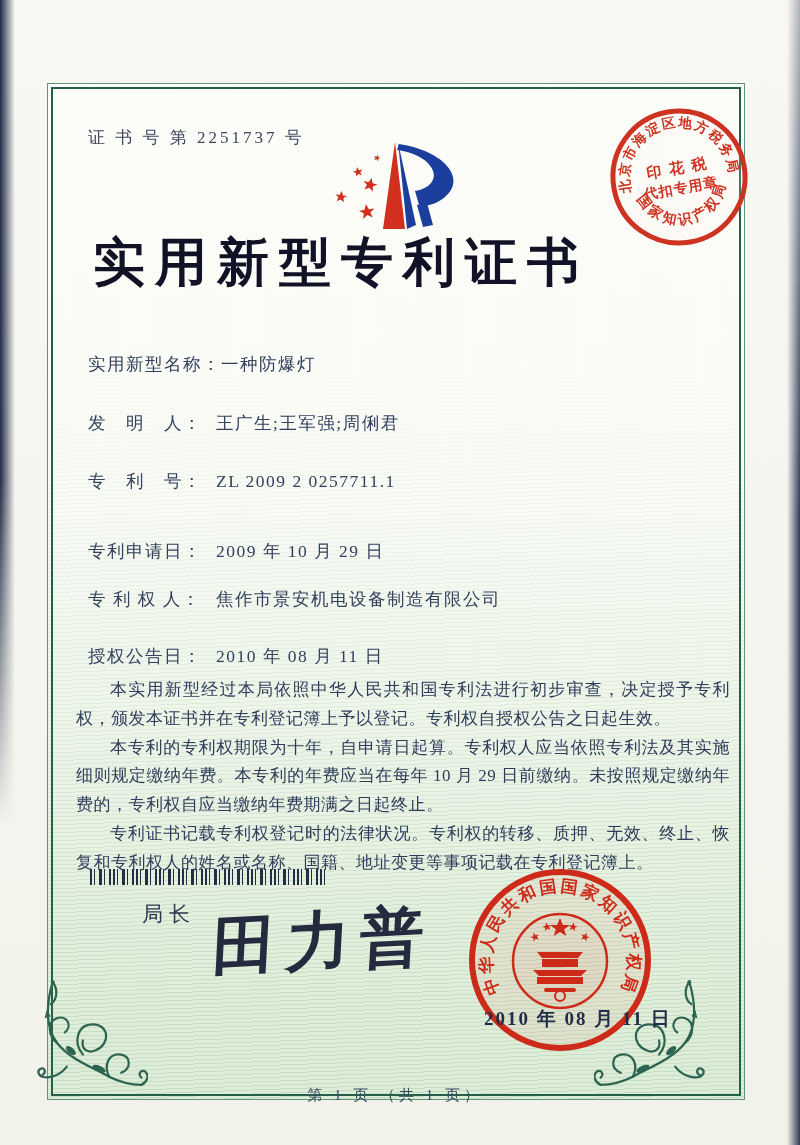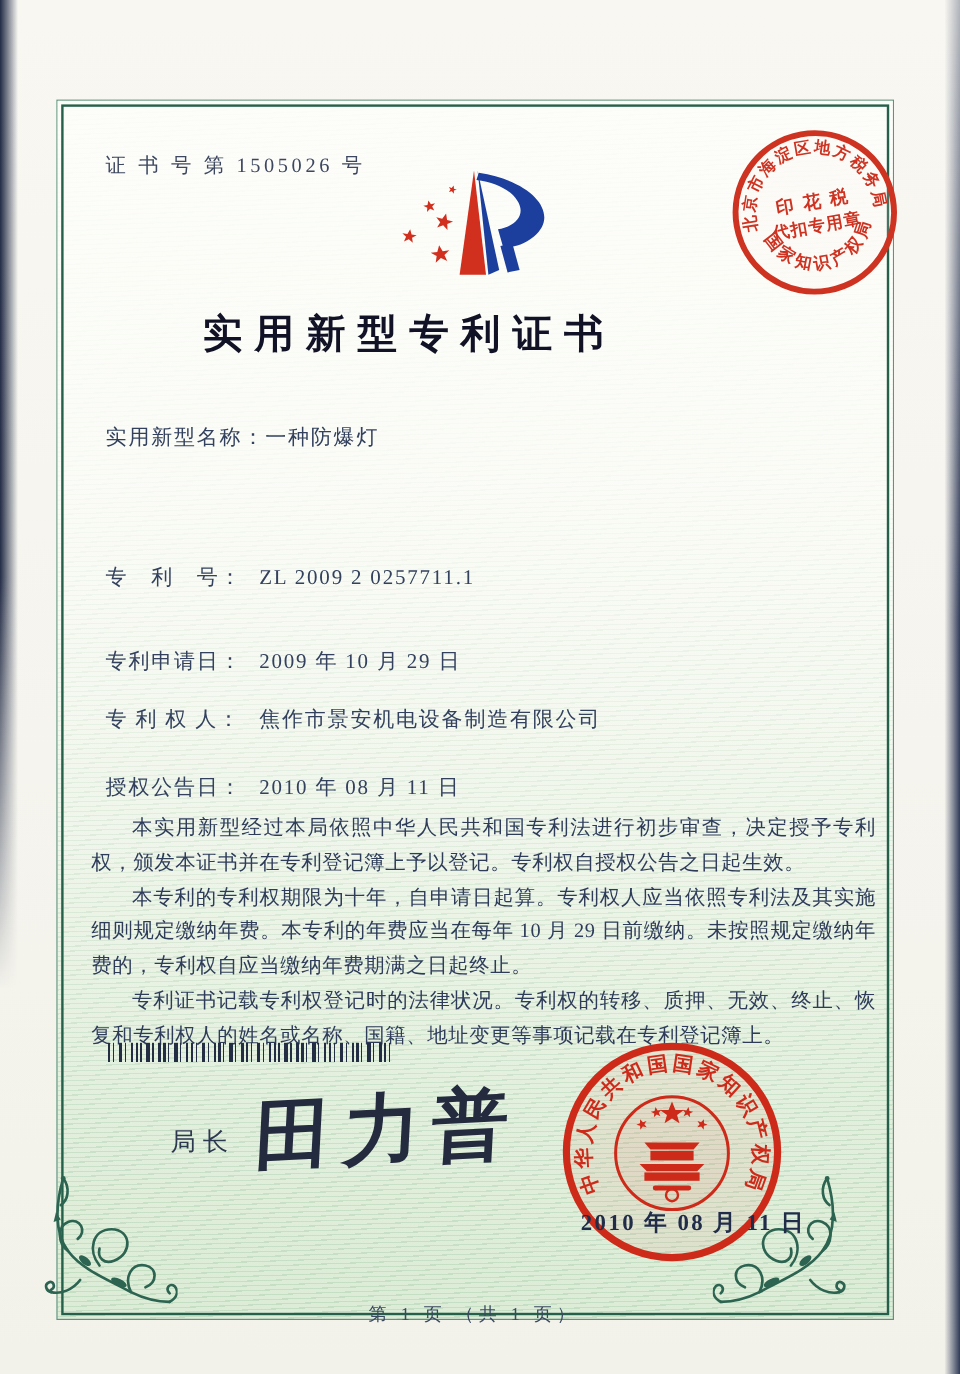--- a/index.html
+++ b/index.html
@@ -23,30 +23,30 @@
       linear-gradient(180deg,#f6f8f0 0%,#eef4e8 40%,#e3efdd 72%,#dcecd6 100%);}
   .frame-inner{position:absolute;inset:3px;border:2px solid #24604a;}
   .frame-veil{position:absolute;inset:0;
     background:linear-gradient(180deg,rgba(253,253,249,.95) 0%,rgba(253,253,249,.85) 30%,rgba(253,253,249,.45) 55%,rgba(253,253,249,.05) 85%,rgba(253,253,249,0) 100%);}
   .flourish{position:absolute;width:112px;height:126px;}
   .flourish.bl{left:36px;top:980px;}
   .flourish.br{left:594px;top:980px;transform:scaleX(-1);}
   .cert-no{position:absolute;left:88px;top:126px;font-size:17px;letter-spacing:3px;color:#3d4760;}
   .logo{position:absolute;left:326px;top:139px;width:162px;height:100px;}
   .tax-stamp{position:absolute;left:599px;top:97px;width:160px;height:160px;transform:rotate(-10deg);}
-  .title{position:absolute;left:47px;top:256px;width:588px;text-align:center;
-    font-size:33px;font-weight:bold;letter-spacing:10px;color:#121226;}
+  .title{position:absolute;left:47px;top:228px;width:588px;text-align:center;
+    font-size:52px;font-weight:bold;letter-spacing:10px;color:#121226;}
   .frow{position:absolute;left:88px;font-size:17.5px;color:#33415e;letter-spacing:1.5px;white-space:nowrap;}
   .frow .lab{display:inline-block;min-width:128px;}
   .body-text{position:absolute;left:76px;top:676px;width:654px;font-size:17px;
     line-height:28.8px;color:#2e3c5a;text-align:justify;letter-spacing:.5px;}
   .body-text p{margin:0;text-indent:2em;}
   .barcode{position:absolute;left:90px;top:869px;width:237px;height:16px;
     background:repeating-linear-gradient(90deg,#232d44 0 2px,transparent 2px 4px,#232d44 4px 5px,transparent 5px 9px,#232d44 9px 12px,transparent 12px 14px,#232d44 14px 15px,transparent 15px 19px,#232d44 19px 21px,transparent 21px 23px);}
-  .sig-role{position:absolute;left:142px;top:937px;font-size:21px;letter-spacing:6px;color:#2c3750;}
+  .sig-role{position:absolute;left:142px;top:900px;font-size:21px;letter-spacing:6px;color:#2c3750;}
   .sig-name{position:absolute;left:212px;top:898px;font-size:64px;font-weight:600;color:#242b3f;
     transform:rotate(-3deg) skewX(-6deg);letter-spacing:10px;white-space:nowrap;}
   .office-seal{position:absolute;left:464px;top:864px;width:192px;height:192px;}
   .seal-date{position:absolute;left:484px;top:1006px;font-size:19px;font-weight:bold;
     letter-spacing:2px;color:#202c48;z-index:5;white-space:nowrap;}
   .footer{position:absolute;left:47px;top:1086px;width:696px;text-align:center;
     font-size:15px;letter-spacing:4px;color:#39485f;}
 </style>
 </head>
 <body>
@@ -88,21 +88,21 @@
       <path d="M6,96 C2,95 0,90 4,88 C8,86 10,92 6,94"></path>
     </g>
     <g fill="#2c6351">
       <circle cx="16" cy="2" r="2"></circle>
       <polygon points="10,30 14,36 8,38"></polygon>
       <ellipse cx="34" cy="70" rx="6" ry="3" transform="rotate(40 34 70)"></ellipse>
       <ellipse cx="62" cy="88" rx="7" ry="3" transform="rotate(25 62 88)"></ellipse>
     </g>
   </svg>
 
-  <div class="cert-no">证 书 号 第 1505026 号</div>
+  <div class="cert-no">证 书 号 第 2251737 号</div>
 
   <svg class="logo" viewBox="0 0 160 100">
     <defs>
       <path id="st" d="M0,-10 L2.9,-3.1 10,-3.1 4.2,1.2 6.2,8.1 0,4 -6.2,8.1 -4.2,1.2 -10,-3.1 -2.9,-3.1 Z"></path>
     </defs>
     <g fill="#d1301f">
       <use href="#st" transform="translate(50,19) scale(0.35) rotate(18)"></use>
       <use href="#st" transform="translate(31,33) scale(0.5) rotate(-12)"></use>
       <use href="#st" transform="translate(14,58) scale(0.6) rotate(8)"></use>
       <use href="#st" transform="translate(43,46) scale(0.72) rotate(14)"></use>
@@ -129,20 +129,23 @@
       <textPath href="#taxBot" startOffset="50%" text-anchor="middle">国家知识产权局</textPath>
     </text>
     <text x="80" y="76" text-anchor="middle" fill="#ce3322" font-size="15" font-weight="bold" letter-spacing="2">印 花 税</text>
     <text x="80" y="96" text-anchor="middle" fill="#ce3322" font-size="14" font-weight="bold" letter-spacing="1">代扣专用章</text>
   </svg>
 
   <div class="title">实用新型专利证书</div>
 
   <div class="frow" style="top:352px">
     <span class="lab">实用新型名称：</span><span>一种防爆灯</span>
+  </div>
+  <div class="frow" style="top:411px">
+    <span class="lab">发　明　人：</span><span>王广生;王军强;周俐君</span>
   </div>
   <div class="frow" style="top:469px">
     <span class="lab">专　利　号：</span><span>ZL 2009 2 0257711.1</span>
   </div>
   <div class="frow" style="top:539px">
     <span class="lab">专利申请日：</span><span>2009 年 10 月 29 日</span>
   </div>
   <div class="frow" style="top:587px">
     <span class="lab">专 利 权 人：</span><span>焦作市景安机电设备制造有限公司</span>
   </div>

